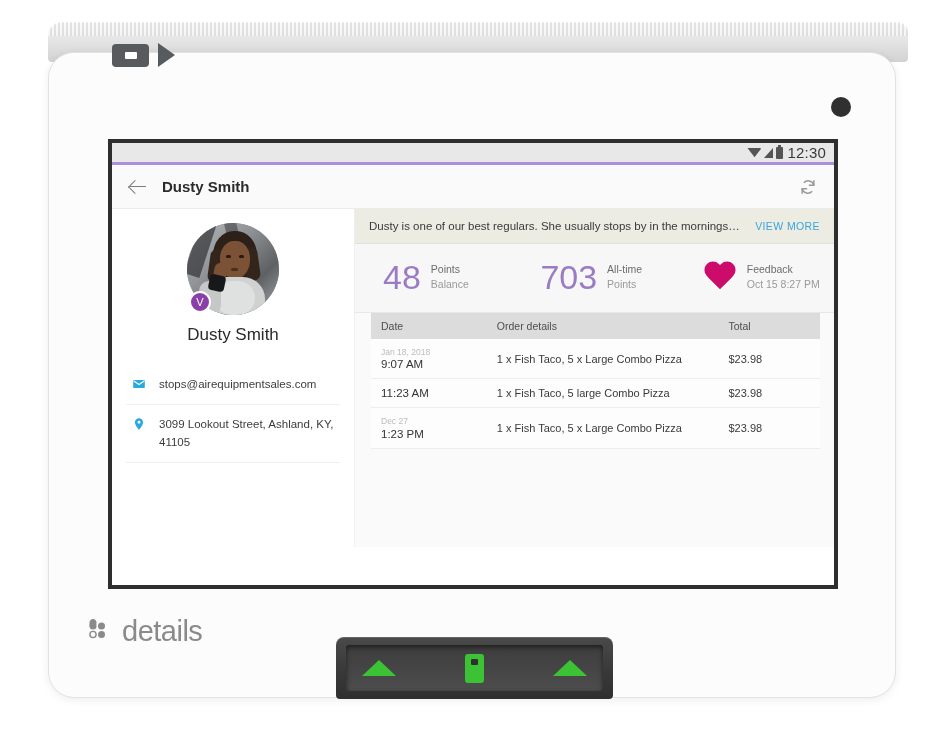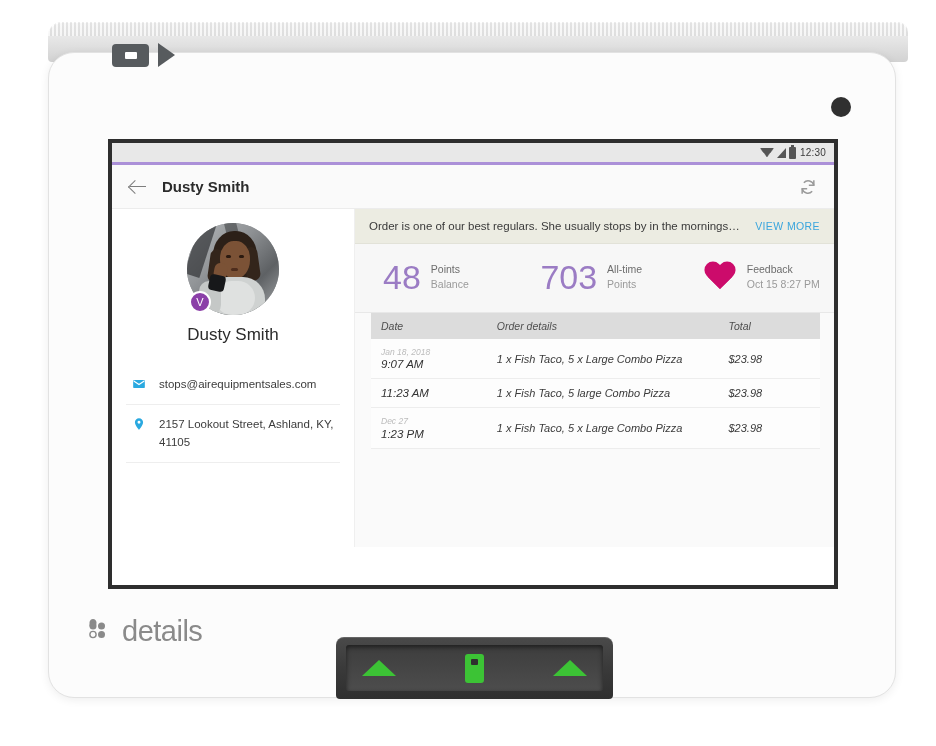--- a/index.html
+++ b/index.html
@@ -77,21 +77,21 @@
     display:flex; align-items:center; justify-content:flex-end;
     padding-right:8px; gap:4px;
     border-bottom: 3px solid #ab90d8;
   }
   .sb-icons { display:flex; align-items:center; gap:3px; }
   .ic-wifi { width:0;height:0;border-left:7px solid #555;border-right:7px solid #555;border-top:9px solid #555;border-radius:1px;
              clip-path: polygon(0 0, 100% 0, 50% 100%); background:transparent;}
   .ic-signal { width:0;height:0;border-left:9px solid transparent;border-bottom:10px solid #555; }
   .ic-batt { width:7px; height:12px; background:#555; border-radius:1px; position:relative; }
   .ic-batt::before{content:"";position:absolute;left:2px;top:-2px;width:3px;height:2px;background:#555;}
-  .sb-time { font-size:10px; color:#3a3a3a; letter-spacing:.2px; }
+  .sb-time { font-size:15px; color:#3a3a3a; letter-spacing:.2px; }
 
   .appbar {
     height: 44px; background:#fafafa;
     display:flex; align-items:center; gap:14px; padding:0 16px;
     border-bottom:1px solid #ececec;
   }
   .back-arrow { width:20px;height:20px;position:relative;cursor:pointer; flex:none;}
   .back-arrow::before{content:"";position:absolute;left:2px;top:9px;width:16px;height:1.6px;background:#7d7d7d;}
   .back-arrow::after{content:"";position:absolute;left:2px;top:5px;width:9px;height:9px;border-left:1.6px solid #7d7d7d;border-bottom:1.6px solid #7d7d7d;transform:rotate(45deg);}
   .appbar-title { font-size:15px; font-weight:bold; color:#2b2b2b; flex:1; }
@@ -183,21 +183,21 @@
     padding:12px 14px 12px 16px; background:#fafafa;
   }
   .orders-title { font-size:13.5px; color:#3c3c3c; }
   .new-order-btn {
     background:#5ecf8d; color:#1f3328;
     border:none; border-radius:3px;
     padding:9px 20px; font-size:12.5px;
     font-family:"Liberation Sans",sans-serif;
     cursor:pointer;
   }
-  .tbl { padding:0 14px 0 16px;font-style:italic; }
+  .tbl { padding:0 14px 0 16px; }
   .tbl-header {
     display:flex; background:#dcdcdc;
     font-size:10.5px; color:#4e4e4e;
     padding:7px 10px;
   }
   .tbl-row {
     display:flex; align-items:center;
     padding:8px 10px; font-size:11px; color:#3a3a3a;
     border-bottom:1px solid #ededed;
     background:#fdfdfd;
@@ -325,29 +325,29 @@
                   </svg>
               </span>
               <span>stops@airequipmentsales.com</span>
             </div>
             <div class="contact-row">
               <span class="c-icon">
                 <svg viewBox="0 0 24 24" width="14" height="14" fill="#2aa9e0">
                     <path d="M12 2C8.1 2 5 5.1 5 9c0 5.2 7 13 7 13s7-7.8 7-13c0-3.9-3.1-7-7-7zm0 9.5A2.5 2.5 0 1 1 12 6.5a2.5 2.5 0 0 1 0 5z"></path>
                   </svg>
               </span>
-              <span>2157 Lookout Street, Ashland, KY, 41105</span>
+              <span>3099 Lookout Street, Ashland, KY, 41105</span>
             </div>
           </div>
         </div>
 
         <div class="right-col">
 
           <div class="note-banner">
-            <span class="note-text">Order is one of our best regulars. She usually stops by in the mornings…</span>
+            <span class="note-text">Dusty is one of our best regulars. She usually stops by in the mornings…</span>
             <span class="view-more">VIEW MORE</span>
           </div>
 
           <div class="stats">
             <div class="stat">
               <span class="stat-num">48</span>
               <span class="stat-lbl">
                 <span>Points</span><br>
                 <span class="sub">Balance</span>
               </span>

